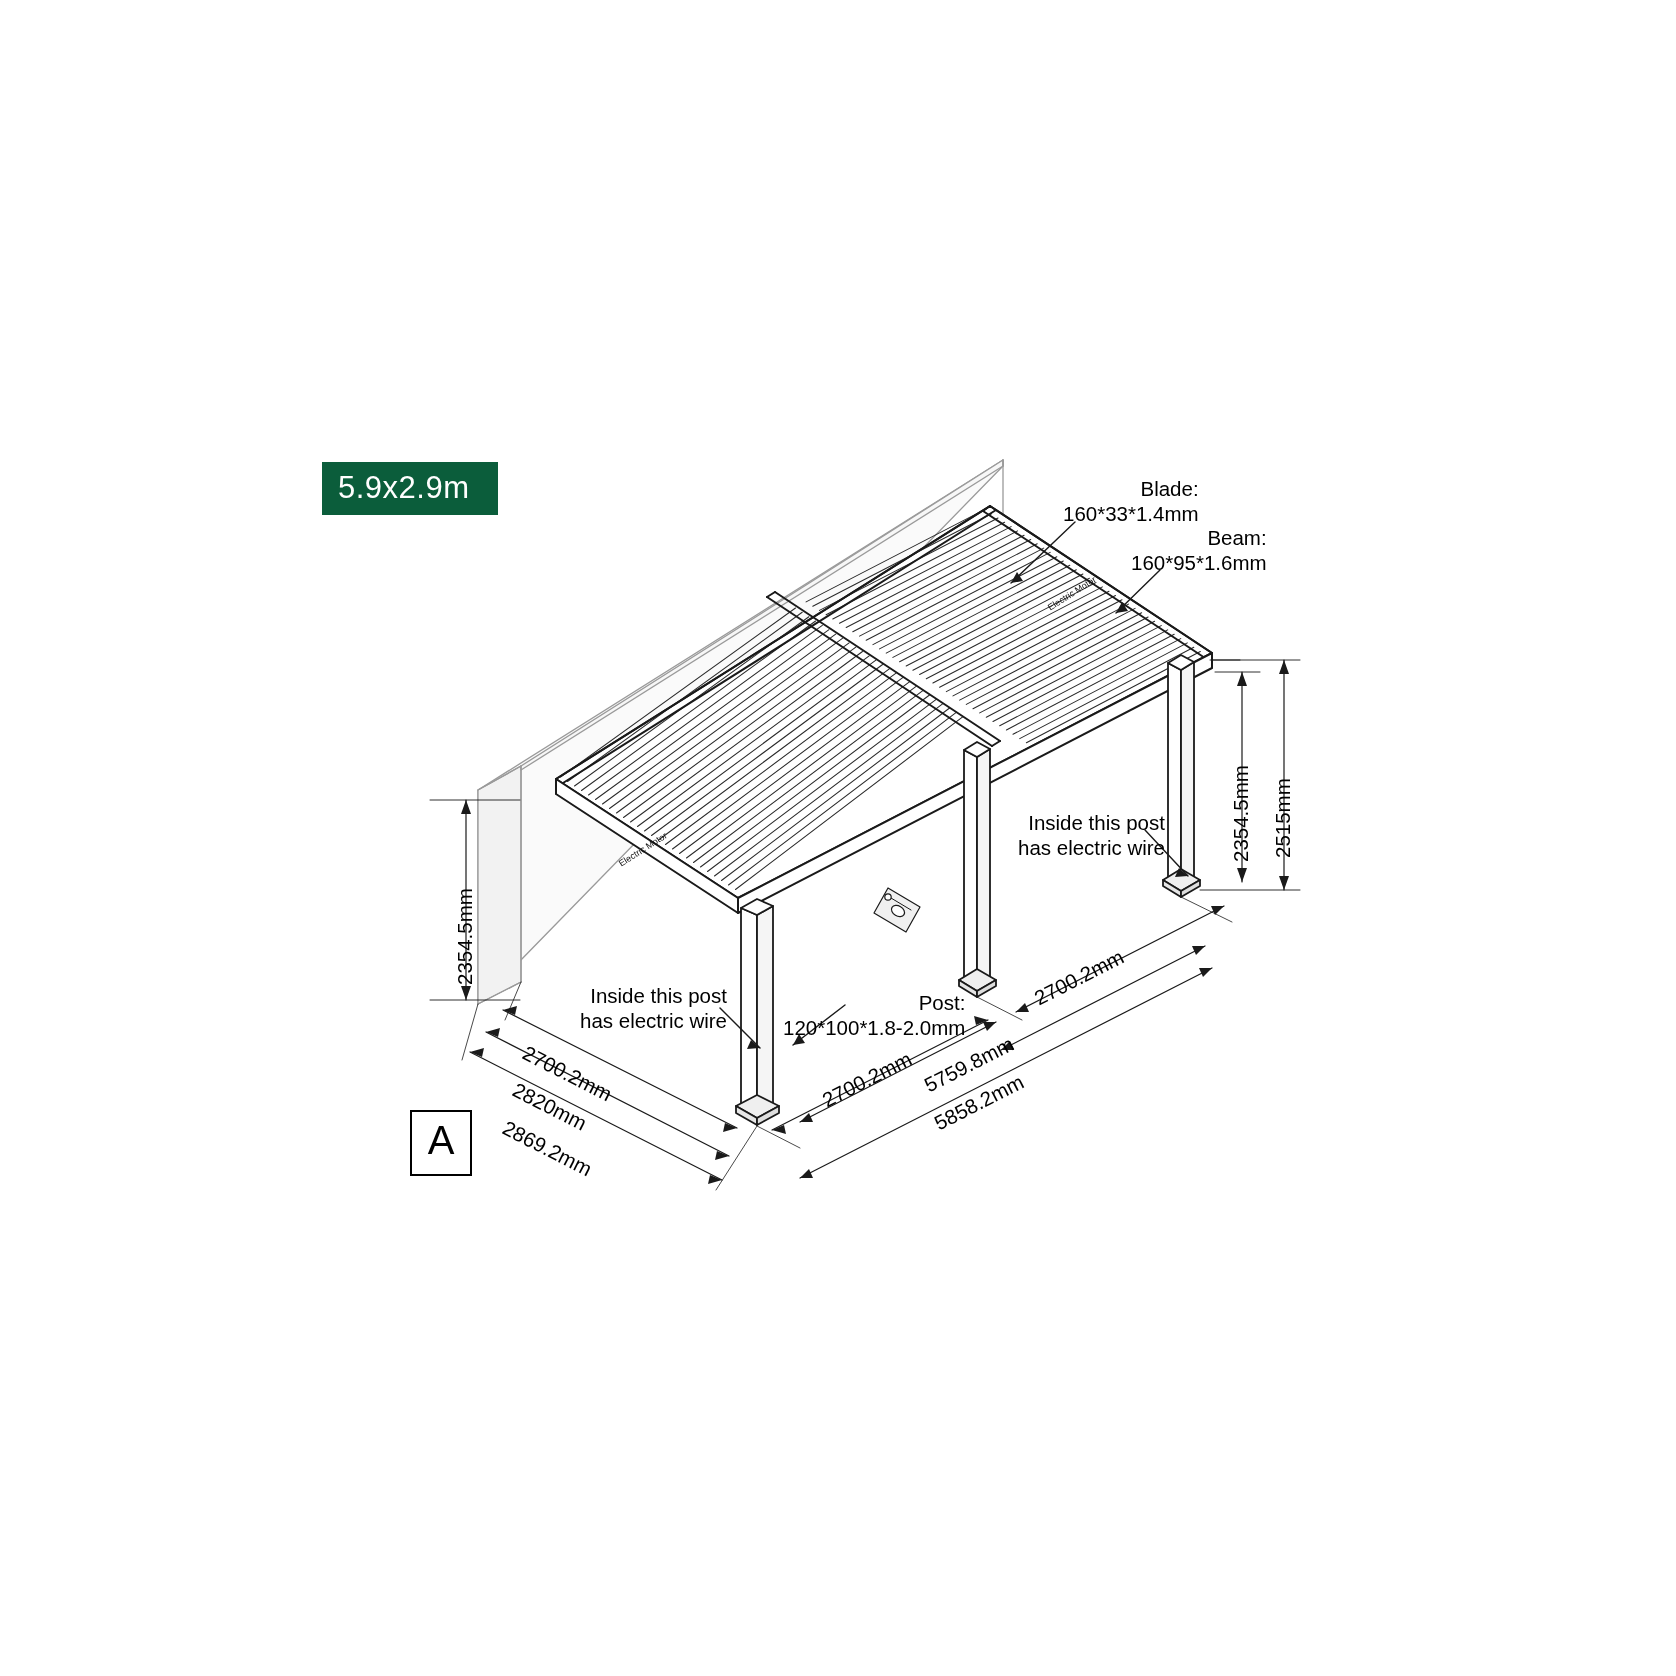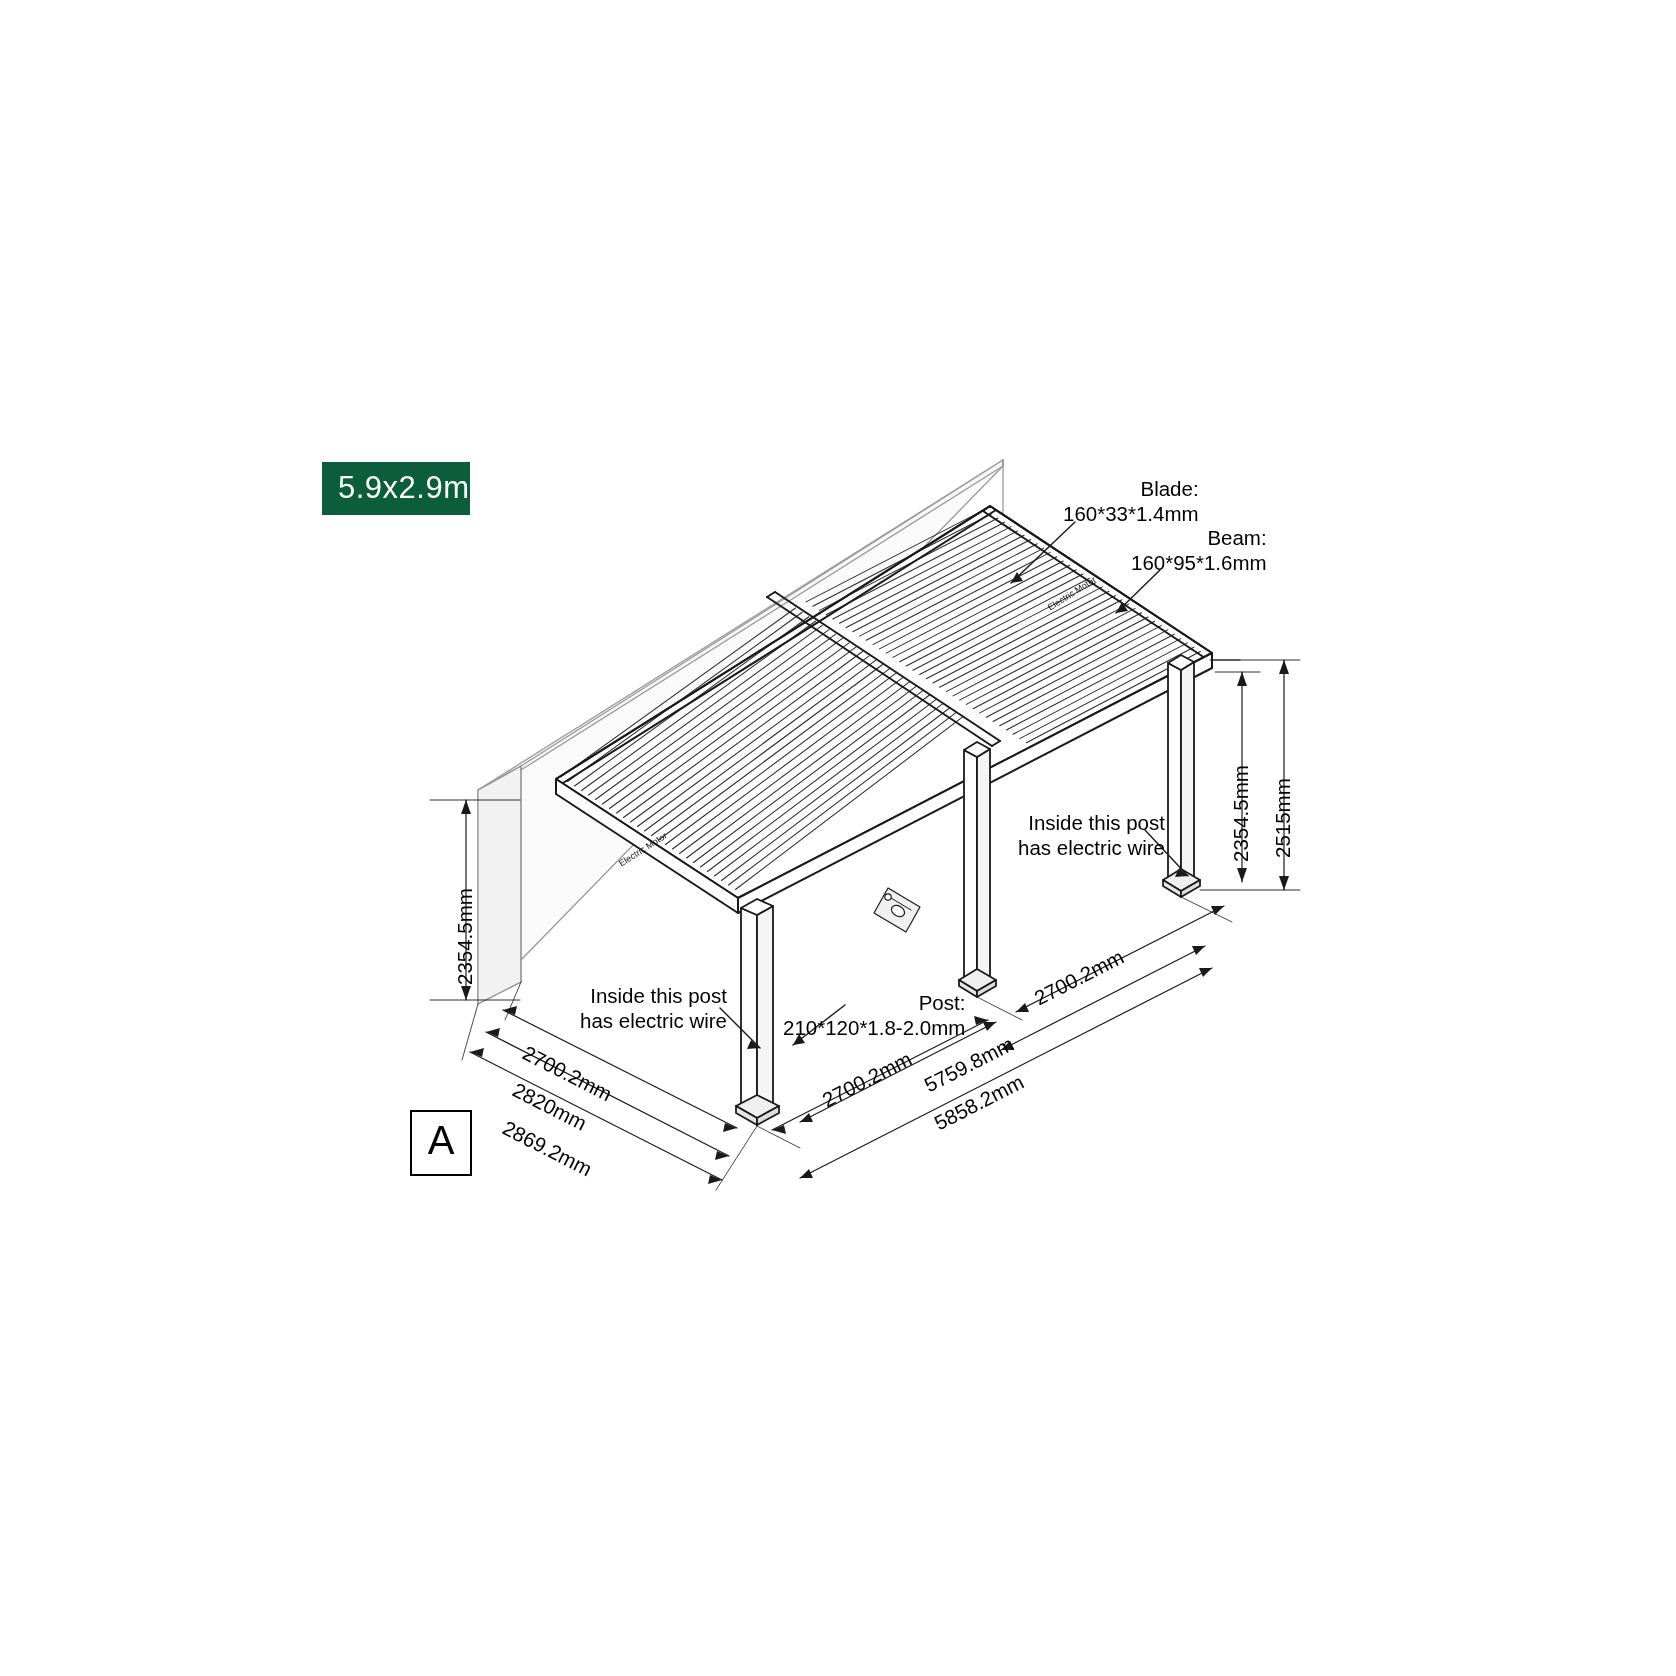--- a/index.html
+++ b/index.html
@@ -22,21 +22,21 @@
     height: 1676px;
   }
   .badge {
     position: absolute;
     left: 322px;
     top: 462px;
     background: #0b5d3b;
     color: #ffffff;
     font-size: 31px;
     line-height: 31px;
-    padding: 10px 0 12px 16px;
+    padding: 10px 28px 12px 16px;
     letter-spacing: 0.5px;
     white-space: nowrap;
   }
   .notes {
     position: absolute;
     left: 320px;
     top: 525px;
     font-size: 20.5px;
     line-height: 27px;
     white-space: pre;
@@ -308,21 +308,21 @@
 
   <div class="lbl" style="left:1063px; top:476px;">Blade:
 160*33*1.4mm</div>
   <div class="lbl" style="left:1131px; top:525px;">Beam:
 160*95*1.6mm</div>
   <div class="lbl" style="left:1018px; top:810px;">Inside this post
 has electric wire</div>
   <div class="lbl" style="left:580px; top:983px;">Inside this post
 has electric wire</div>
   <div class="lbl" style="left:783px; top:990px;">Post:
-210*120*1.8-2.0mm</div>
+120*100*1.8-2.0mm</div>
 
   <div class="tiny" style="left:1046px; top:604px; transform:rotate(-32.5deg);">Electric Motor</div>
   <div class="tiny" style="left:617px; top:860px; transform:rotate(-32.5deg);">Electric Motor</div>
 
   <div class="vlbl" style="left:452px; top:985px; transform:rotate(-90deg);">2354.5mm</div>
   <div class="vlbl" style="left:1228px; top:862px; transform:rotate(-90deg);">2354.5mm</div>
   <div class="vlbl" style="left:1270px; top:858px; transform:rotate(-90deg);">2515mm</div>
 
   <div class="vlbl" style="left:1030px; top:988px; transform:rotate(-27deg);">2700.2mm</div>
   <div class="vlbl" style="left:920px; top:1075px; transform:rotate(-27deg);">5759.8mm</div>

